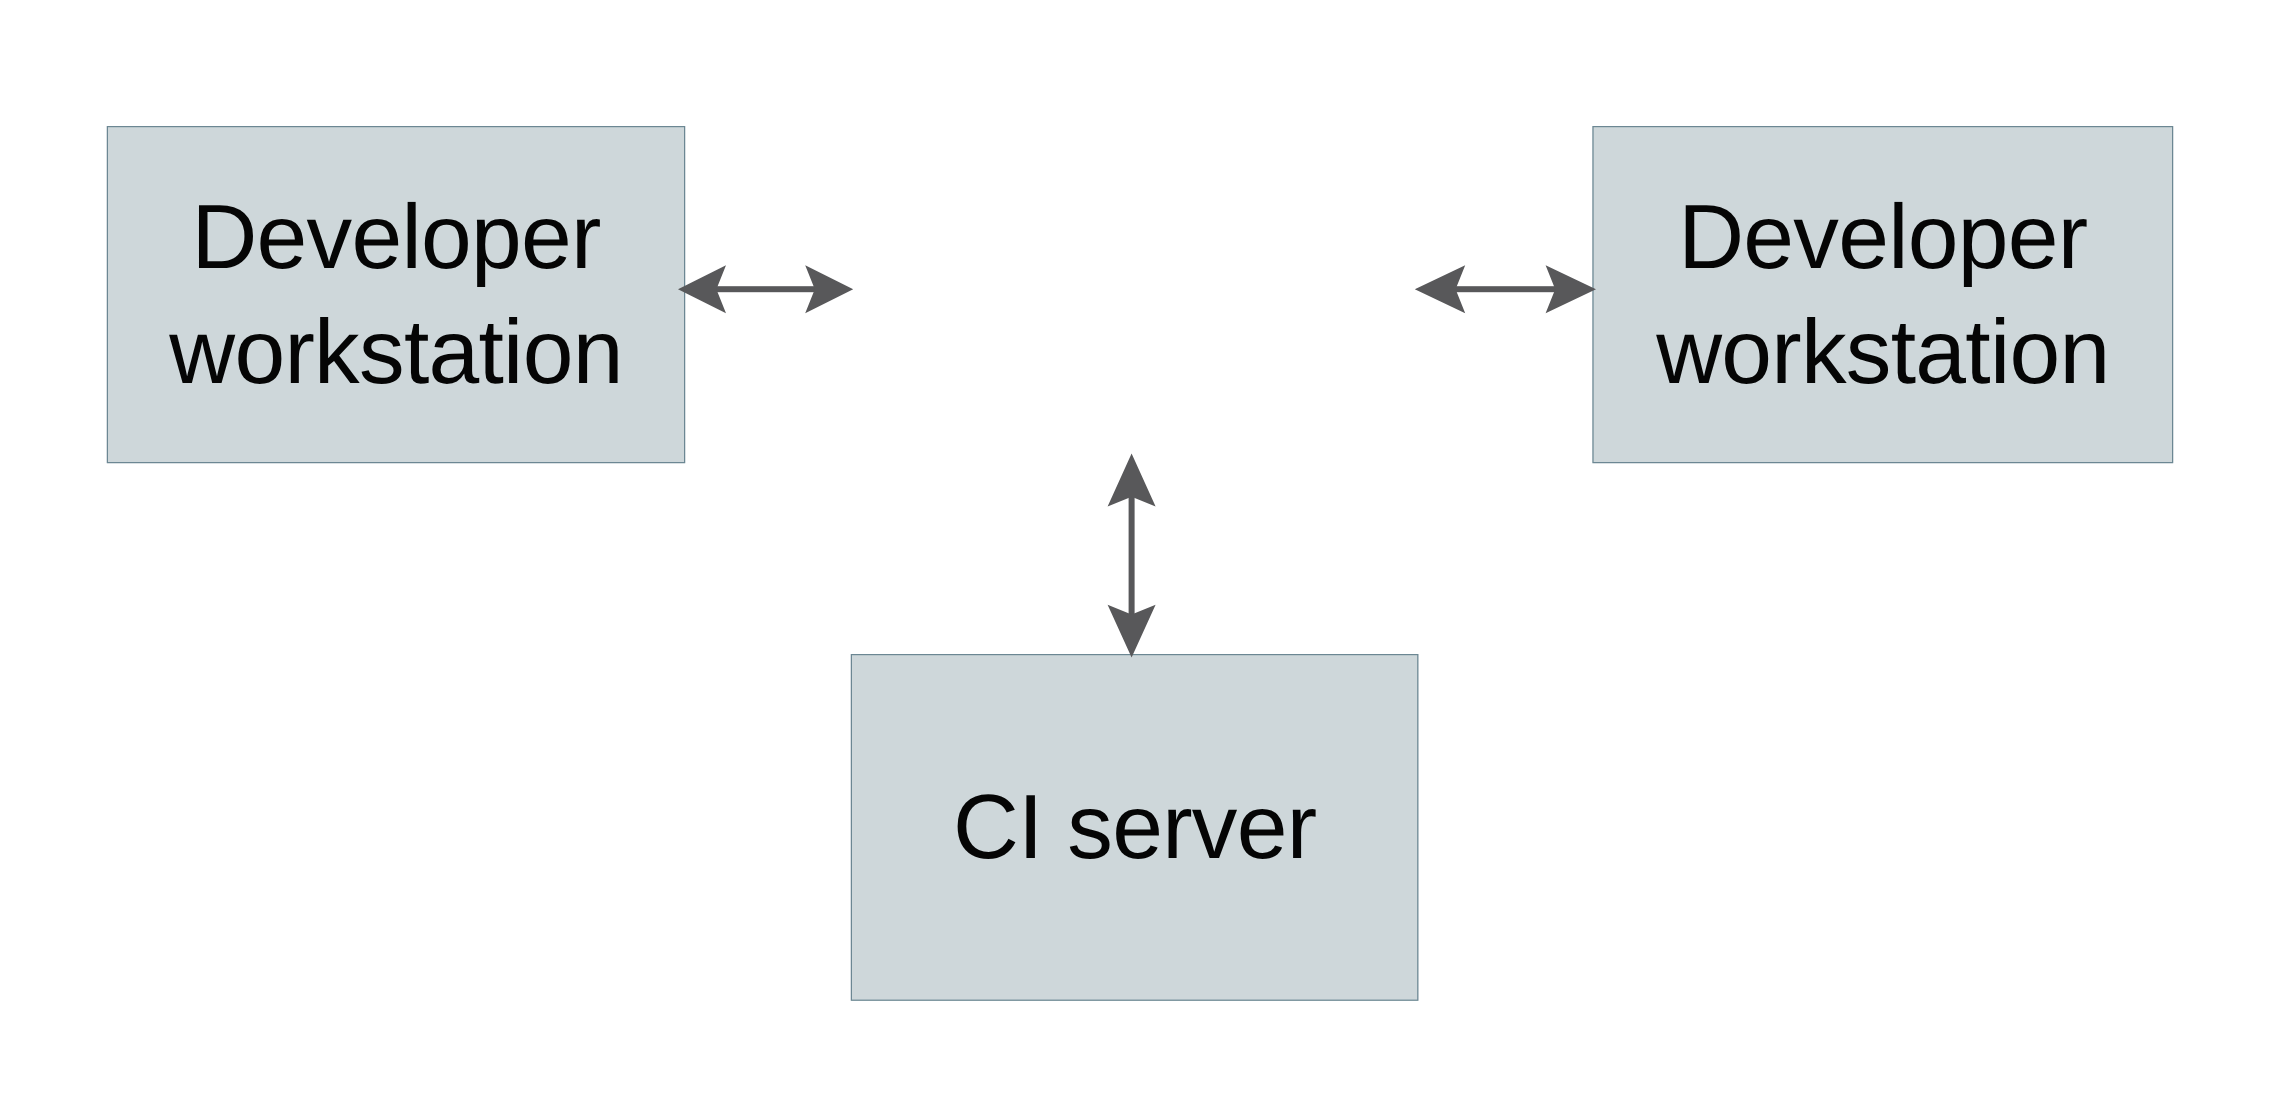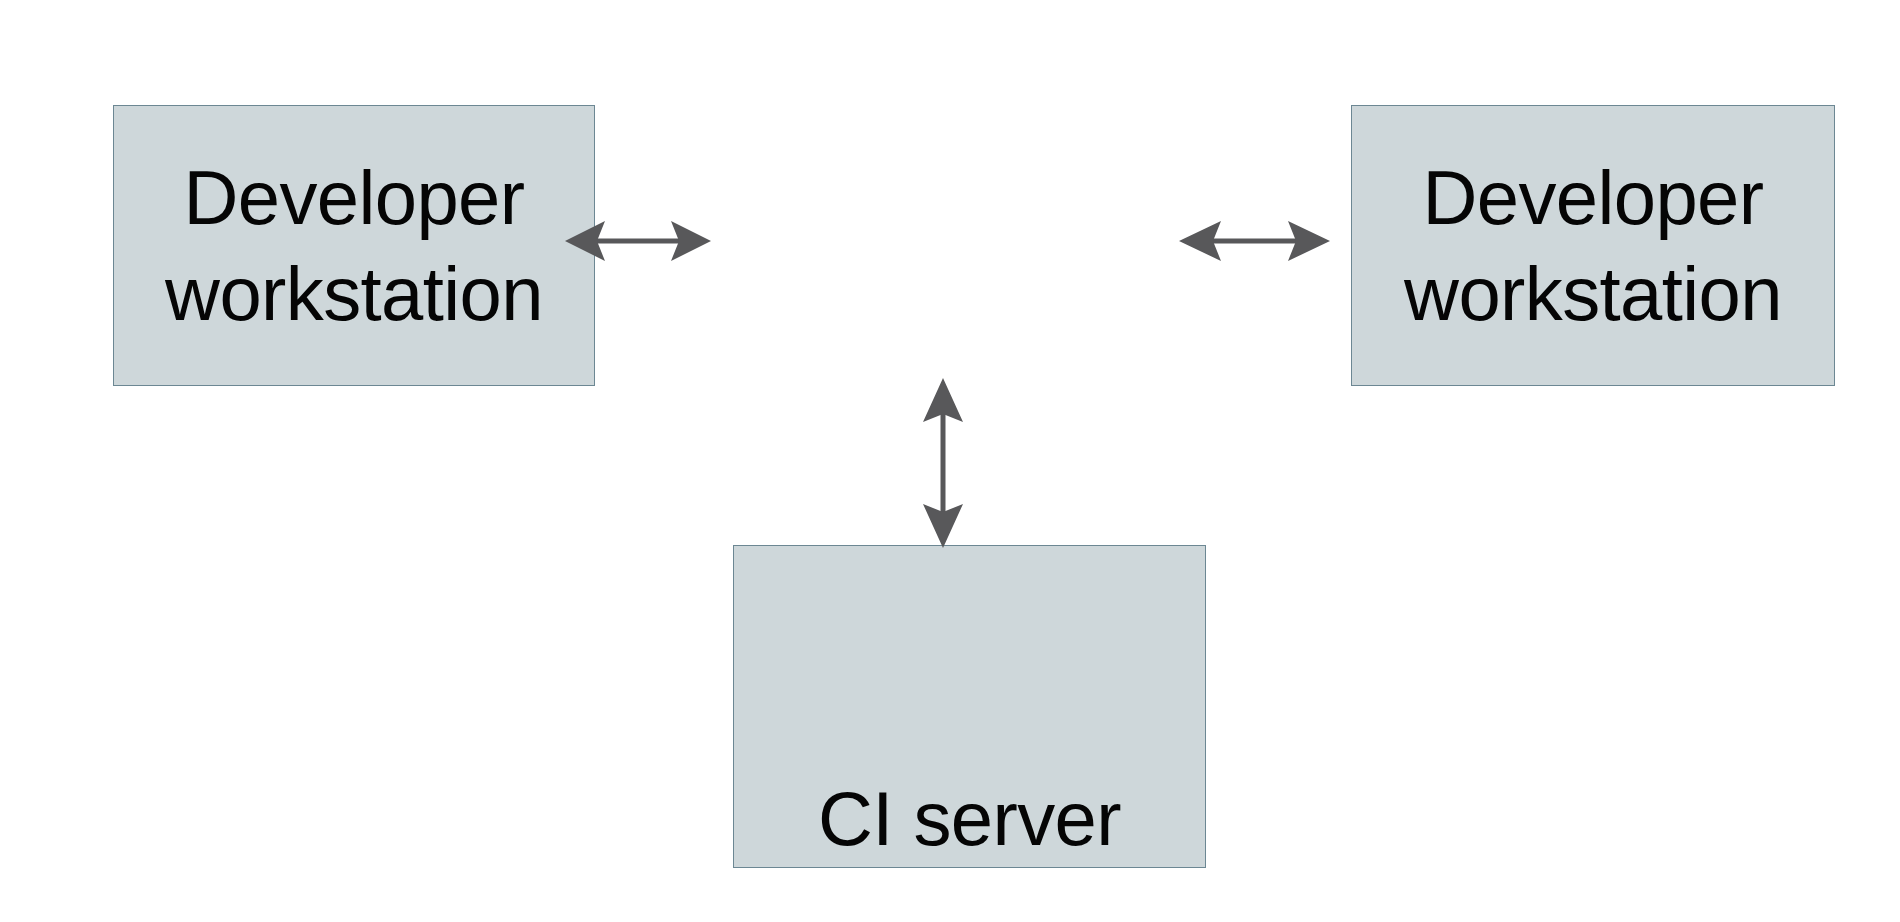--- a/index.html
+++ b/index.html
@@ -21,37 +21,36 @@
   }
   .node {
     position: absolute;
     box-sizing: border-box;
     background: #ced7da;
     border: 1.6px solid #6c8793;
     display: flex;
     align-items: center;
     justify-content: center;
     text-align: center;
-    margin-left: 24px;
   }
   .node-label {
     font-family: "Liberation Sans", sans-serif;
     font-size: 76px;
     line-height: 96px;
     font-weight: 400;
     color: #050505;
     letter-spacing: -0.6px;
     white-space: pre-line;
     padding: 0 10px;
   }
   
   #node-dev-left   { left: 89px;   top: 105px; width: 482px; height: 281px; }
   #node-shared     { left: 708px;  top: 105px; width: 474px; height: 281px; }
   #node-dev-right  { left: 1327px; top: 105px; width: 484px; height: 281px; }
-  #node-ci         { left: 709px;  top: 545px; width: 473px; height: 323px; align-items: flex-end; }
+  #node-ci         { left: 709px;  top: 545px; width: 473px; height: 289px; }
 
   .connector {
     position: absolute;
     overflow: visible;
   }
   #conn-left   { left: 563px;  top: 205px; width: 150px; height: 72px; }
   #conn-right  { left: 1177px; top: 205px; width: 155px; height: 72px; }
   #conn-bottom { left: 907px;  top: 376px; width: 72px;  height: 174px; }
 </style>
 </head>

